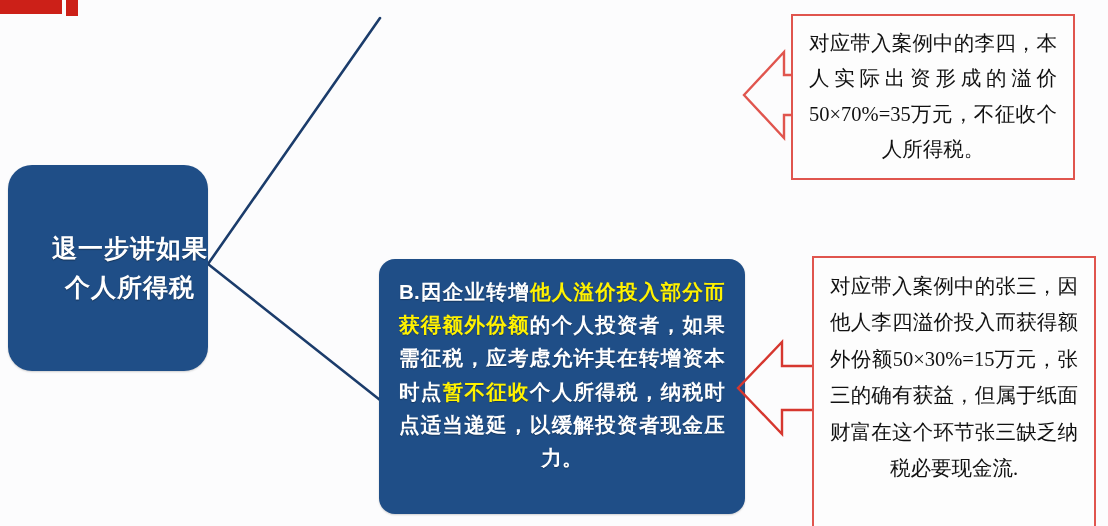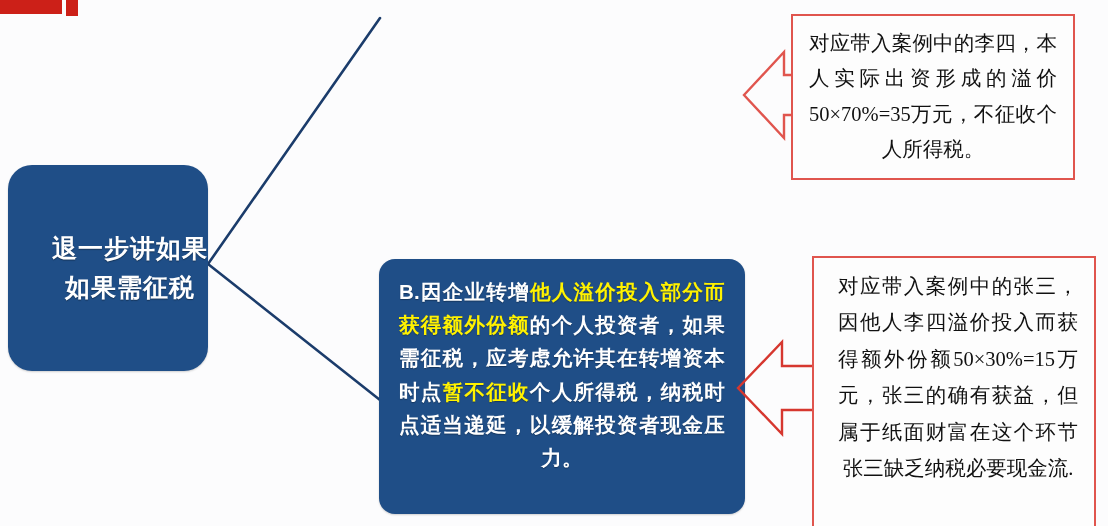--- a/index.html
+++ b/index.html
@@ -136,21 +136,20 @@
   .note-text {
     font-family: "Liberation Serif", "DejaVu Serif", serif;
     font-size: 20.5px;
     line-height: 1.73;
     text-align: justify;
     text-align-last: center;
     color: #111111;
   }
   #note-b .note-text {
     line-height: 1.78;
-    margin-left: 8px;
   }
 
   
   .arrow-svg {
     position: absolute;
     pointer-events: none;
   }
   #arrow-a { left: 742px; top: 30px; width: 78px; height: 130px; }
   #arrow-b { left: 736px; top: 322px; width: 84px; height: 132px; }
 </style>
@@ -163,21 +162,21 @@
   <div class="red-bar-2" style="background: rgb(204, 32, 24);"></div>
 
   <svg id="connectors" viewBox="0 0 1108 526" xmlns="http://www.w3.org/2000/svg">
     <polyline points="208,264 380,18" fill="none" stroke="#1b3c6b" stroke-width="2.6" stroke-linecap="round"></polyline>
     <polyline points="208,264 380,400" fill="none" stroke="#1b3c6b" stroke-width="2.6" stroke-linecap="round"></polyline>
   </svg>
 
   <div class="blue-box" id="root-box" style="background: rgb(31, 78, 135);">
     <div class="root-text">
       <div>退一步讲如果</div>
-      <div>如果需征税</div>
+      <div>个人所得税</div>
     </div>
   </div>
 
 
   <div class="blue-box" id="box-b" style="background: rgb(31, 78, 135);">
     <div class="para" id="para-b"><span class="lead">B.因企业转增</span><span class="hl" style="color: rgb(255, 242, 0);">他人溢价投入部分而获得额外份额</span><span class="">的个人投资者，如果需征税，应考虑允许其在转增资本时点</span><span class="hl" style="color: rgb(255, 242, 0);">暂不征收</span><span class="">个人所得税，纳税时点适当递延，以缓解投资者现金压力。</span></div>
   </div>
 
   <svg class="arrow-svg" id="arrow-a" viewBox="0 0 78 130" xmlns="http://www.w3.org/2000/svg">
     <polygon points="2,65 42,22 42,45 76,45 76,85 42,85 42,108" fill="none" stroke="#e0554e" stroke-width="2.4" stroke-linejoin="miter"></polygon>

